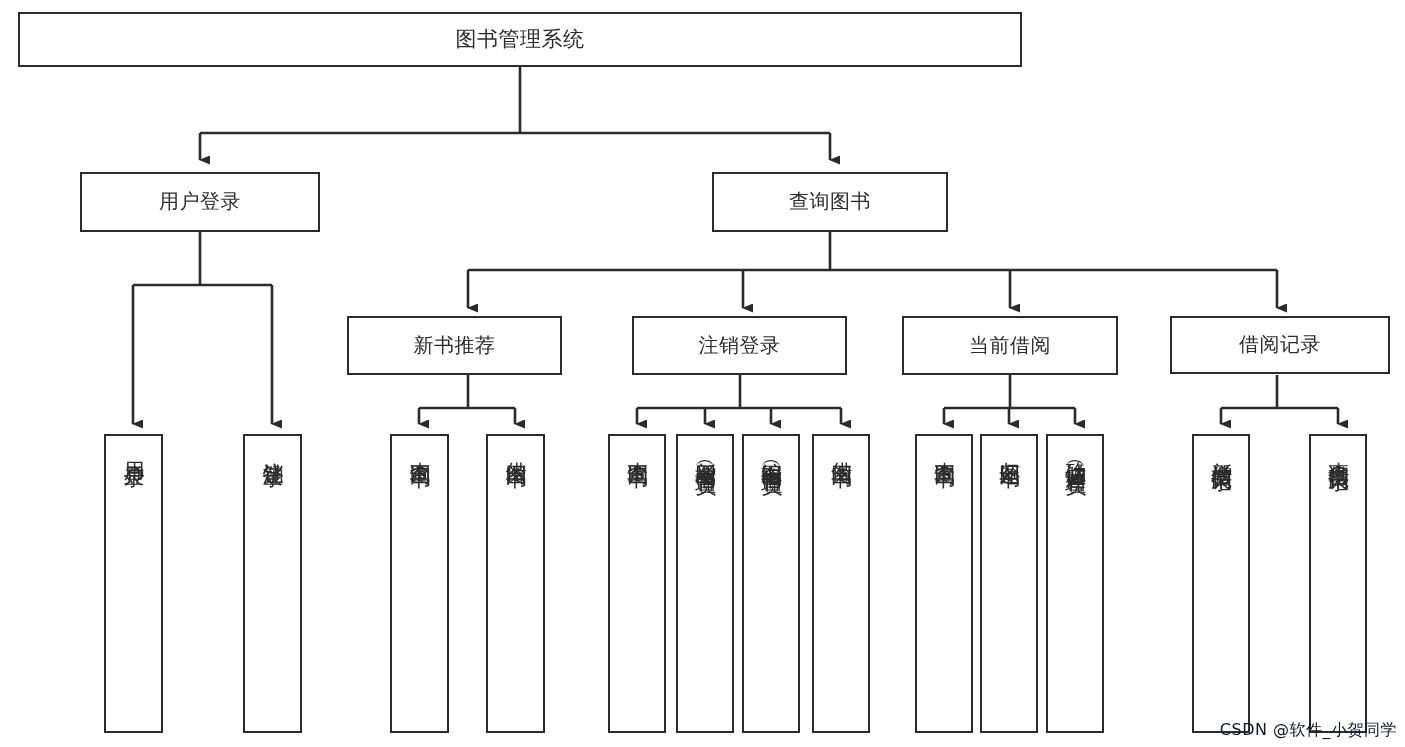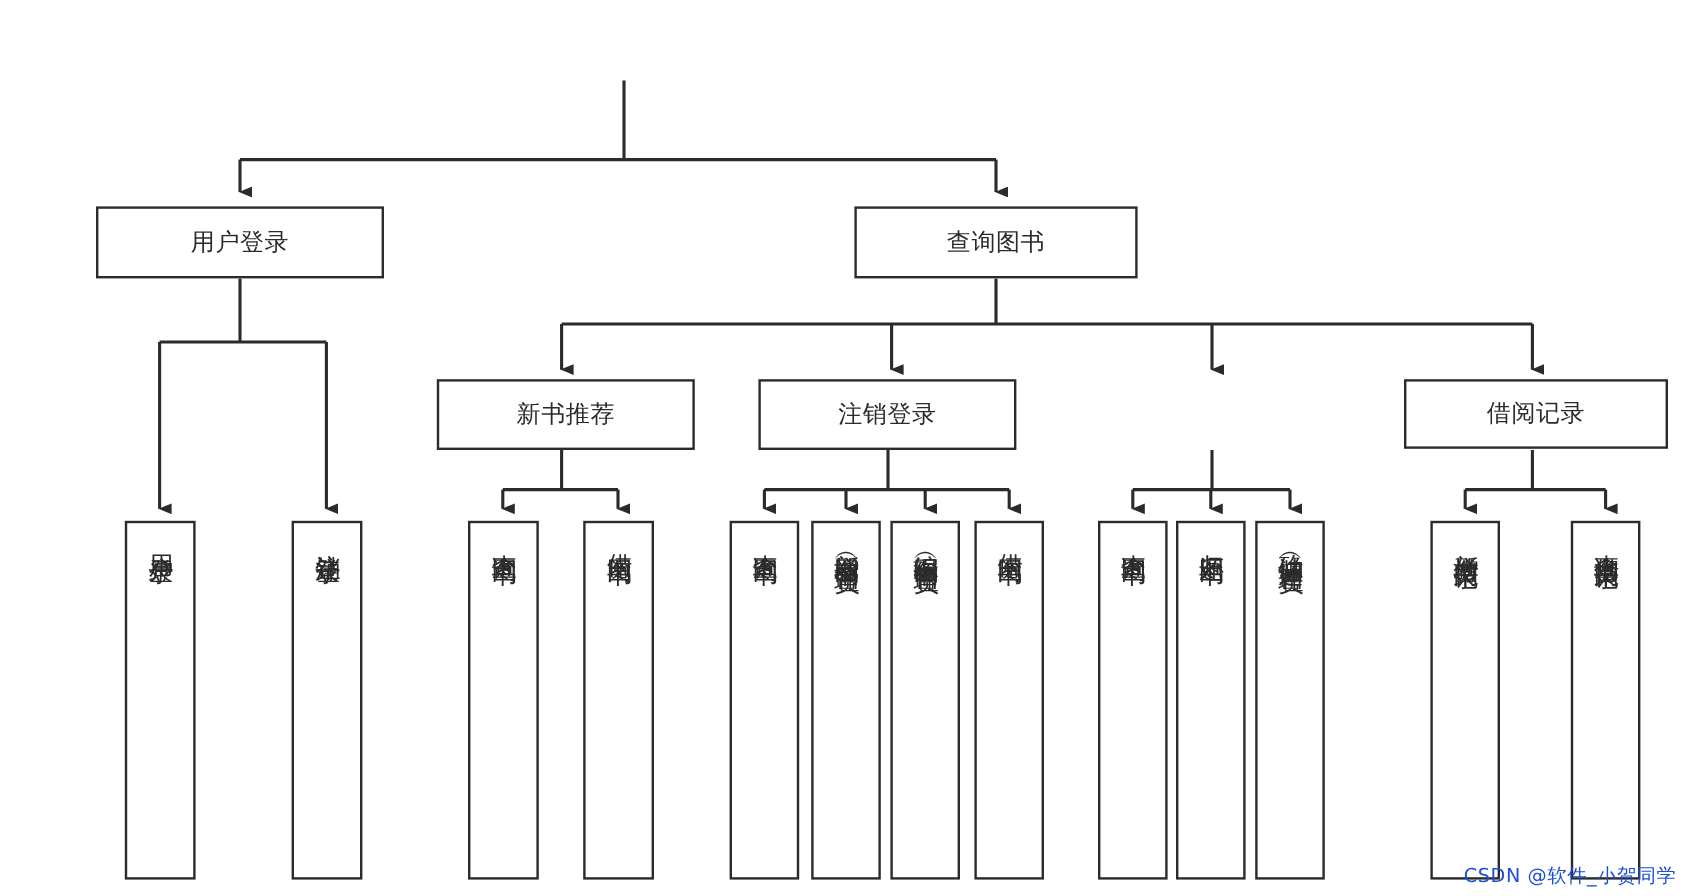--- a/index.html
+++ b/index.html
@@ -63,21 +63,21 @@
     font-size: 21px;
     line-height: 1.12;
     letter-spacing: 2px;
     white-space: nowrap;
   }
   #watermark {
     position: absolute;
     right: 8px;
     bottom: 6px;
     font-size: 16px;
-    color: #1d4ed8;
+    color: #0f172a;
     letter-spacing: 0.5px;
     z-index: 5;
     white-space: nowrap;
     font-family: "DejaVu Sans", "Liberation Sans", sans-serif;
   }
 </style>
 </head>
 <body>
 
 <div id="diagram-canvas">
@@ -127,34 +127,40 @@
       <path d="M1009,408 L1009,424" marker-end="url(#arrowhead)"></path>
       <path d="M1075,408 L1075,424" marker-end="url(#arrowhead)"></path>
 
       <path d="M1277,375 L1277,408"></path>
       <path d="M1221,408 L1338,408"></path>
       <path d="M1221,408 L1221,424" marker-end="url(#arrowhead)"></path>
       <path d="M1338,408 L1338,424" marker-end="url(#arrowhead)"></path>
     </g>
   </svg>
 
+  <div class="node root" style="left:18px; top:12px; width:1004px; height:55px;">
+    <span class="node-label">图书管理系统</span>
+  </div>
 
   <div class="node level1" style="left:80px; top:172px; width:240px; height:60px;">
     <span class="node-label">用户登录</span>
   </div>
   <div class="node level1" style="left:712px; top:172px; width:236px; height:60px;">
     <span class="node-label">查询图书</span>
   </div>
 
-  <div class="node level2" style="left:364px; top:316px; width:215px; height:59px;">
+  <div class="node level2" style="left:347px; top:316px; width:215px; height:59px;">
     <span class="node-label">新书推荐</span>
   </div>
   <div class="node level2" style="left:632px; top:316px; width:215px; height:59px;">
     <span class="node-label">注销登录</span>
   </div>
+  <div class="node level2" style="left:902px; top:316px; width:216px; height:59px;">
+    <span class="node-label">当前借阅</span>
+  </div>
   <div class="node level2" style="left:1170px; top:316px; width:220px; height:58px;">
     <span class="node-label">借阅记录</span>
   </div>
 
   <div class="node leaf" style="left:104px; top:434px; width:59px; height:299px;">
     <span class="node-label">用户登录</span>
   </div>
   <div class="node leaf" style="left:243px; top:434px; width:59px; height:299px;">
     <span class="node-label">注销登录</span>
   </div>

